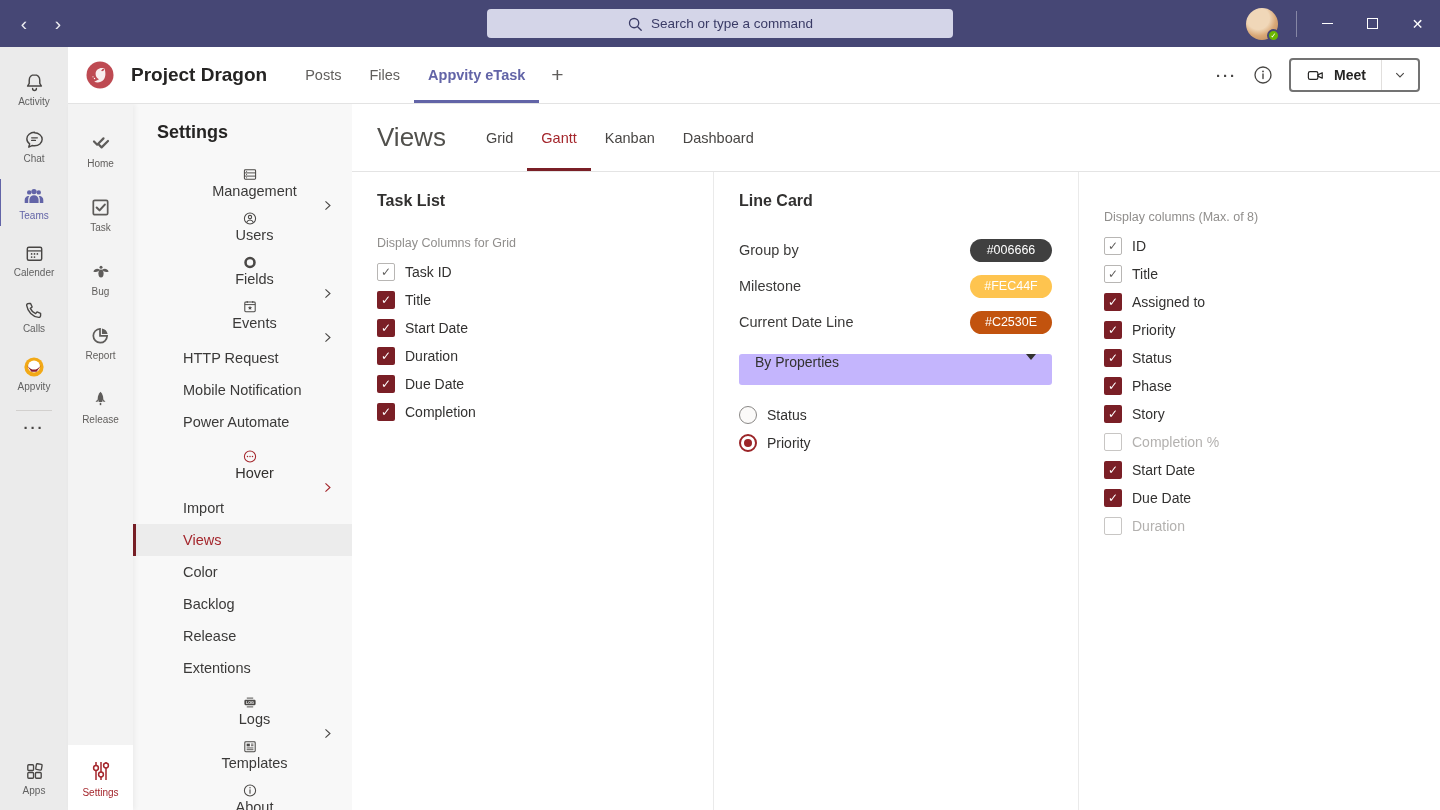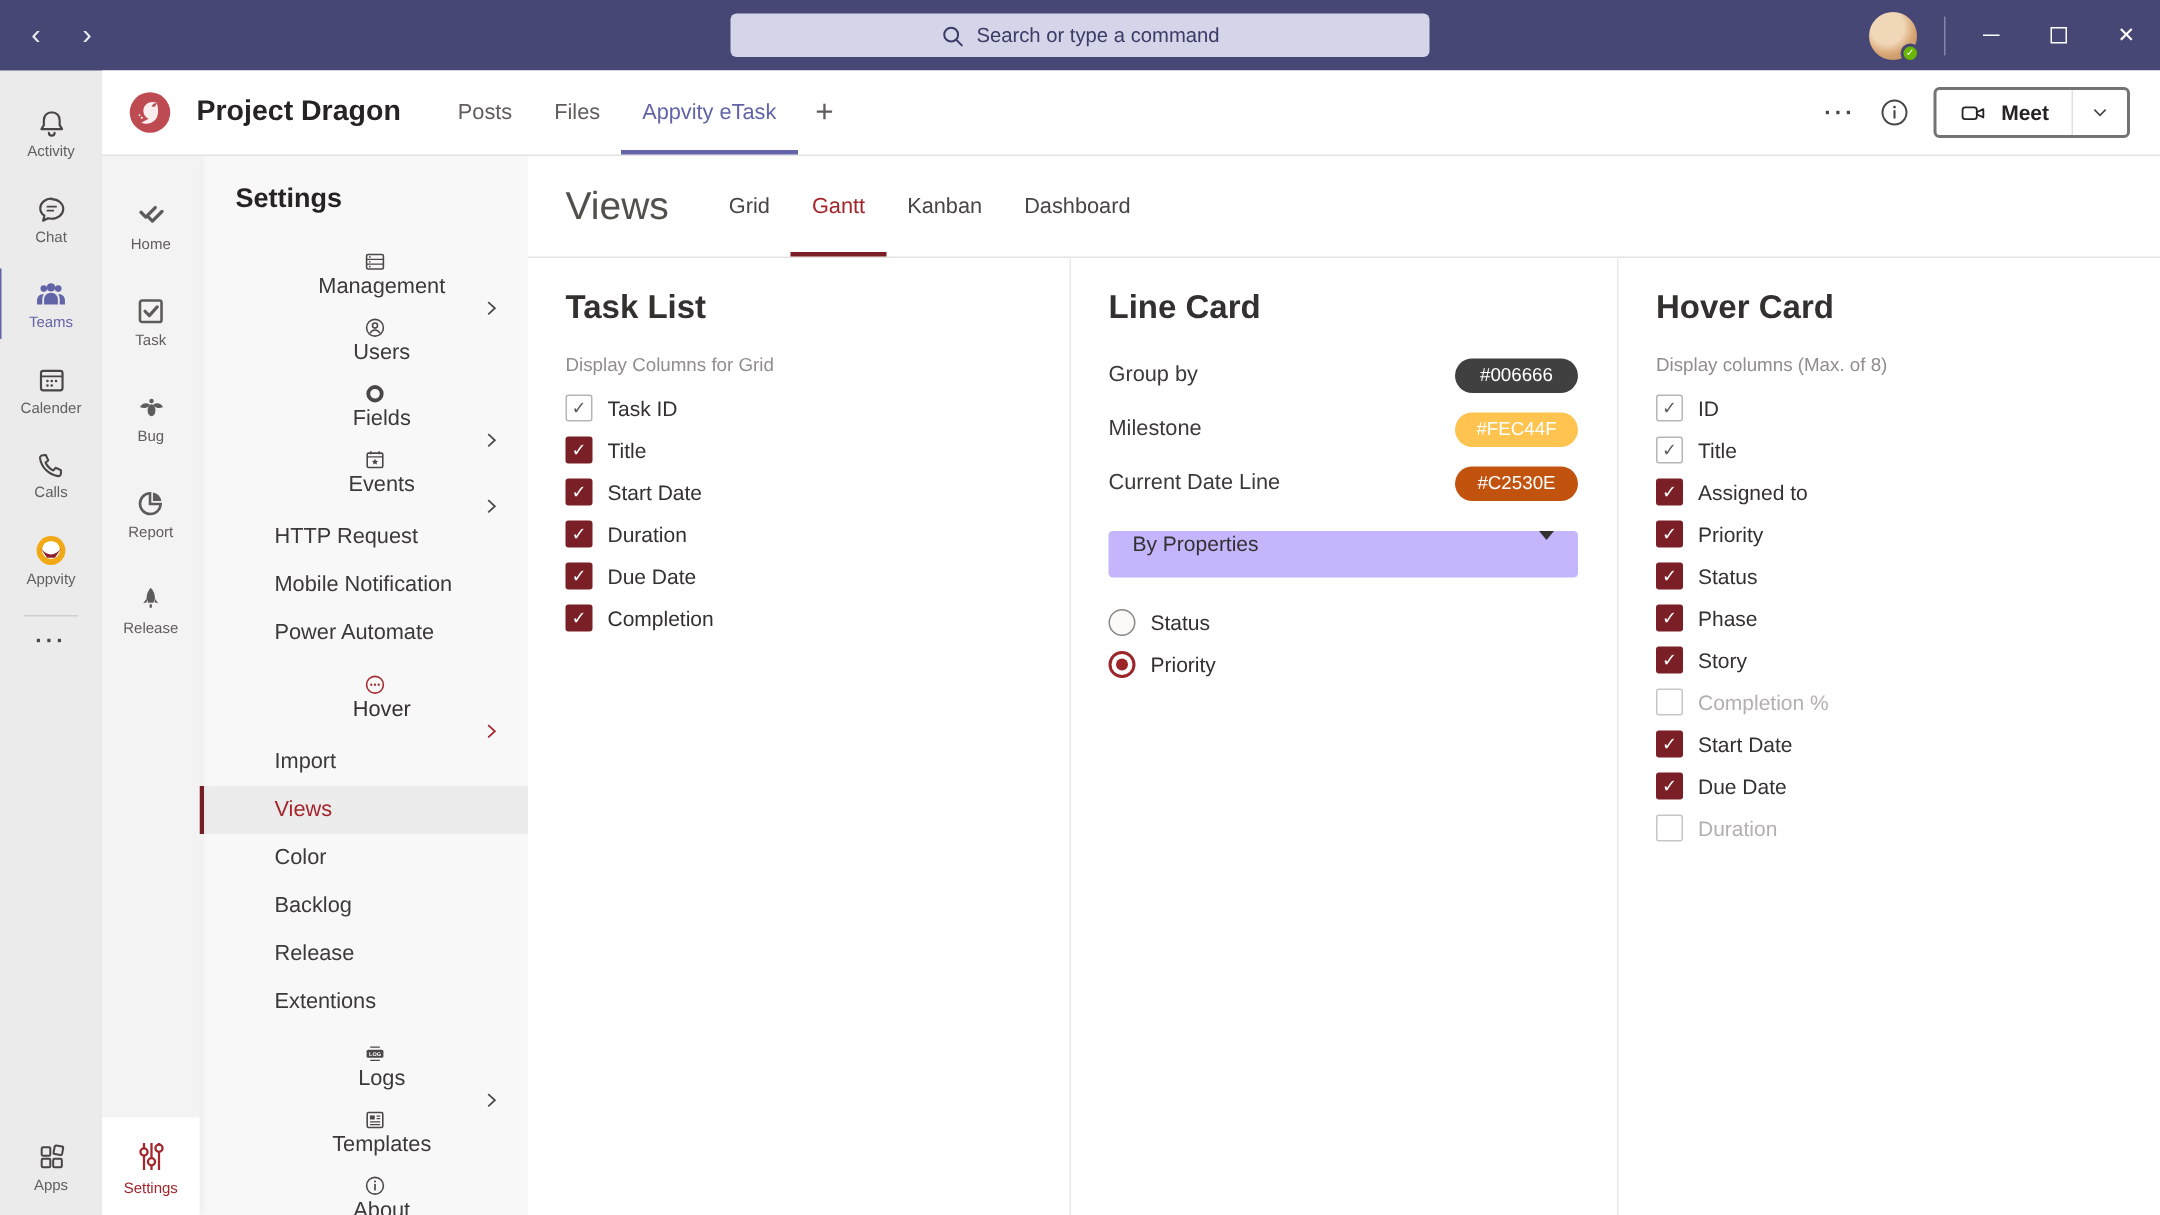--- a/index.html
+++ b/index.html
@@ -58,21 +58,21 @@
   
   .right-col { flex:1; display:flex; flex-direction:column; min-width:0; }
 
   
   .app-header { height:57px; background:#fff; border-bottom:1px solid #E3E3E3;
     display:flex; align-items:center; padding-left:17px; position:relative; z-index:3; }
   .team-title { font-size:19px; font-weight:bold; color:#252423; margin:0 24px 0 16px; }
   .hd-tabs { display:flex; align-items:center; height:100%; }
   .hd-tab { font-size:14.5px; color:#605E5C; padding:0 14px; height:100%;
     display:flex; align-items:center; border-bottom:3px solid transparent; padding-top:3px; }
-  .hd-tab.active { color:#6264A7; font-weight:normal; border-bottom-color:#6264A7; }
+  .hd-tab.active { color:#6264A7; font-weight:bold; border-bottom-color:#6264A7; }
   .hd-add { font-size:21px; color:#605E5C; padding:0 12px; }
   .hd-right { margin-left:auto; display:flex; align-items:center; gap:16px; padding-right:20px; }
   .hd-more { color:#484644; font-size:15px; letter-spacing:2px; font-weight:bold; }
   .meet-btn { display:flex; align-items:stretch; height:34px; border:2px solid #737373;
     border-radius:4px; background:#fff; overflow:hidden; }
   .meet-main { display:flex; align-items:center; gap:9px; padding:0 15px;
     font-size:14px; font-weight:bold; color:#252423; }
   .meet-drop { width:37px; display:flex; align-items:center; justify-content:center;
     border-left:1px solid #E1DFDD; }
 
@@ -101,21 +101,21 @@
     align-items:stretch; padding-left:25px; }
   .views-title { font-size:26px; color:#51504C; display:flex; align-items:center; margin-right:26px; }
   .vtab { font-size:14.5px; color:#484644; display:flex; align-items:center;
     padding:3px 14px 0 14px; border-bottom:3px solid transparent; }
   .vtab.active { color:#A4262C; border-bottom-color:#7A1F26; }
   .columns { flex:1; display:flex; min-height:0; }
   .col { padding:20px 0 0 25px; }
   .col1 { width:361px; flex-shrink:0; }
   .col2 { width:365px; flex-shrink:0; border-left:1px solid #EAEAEA; }
   .col3 { flex:1; border-left:1px solid #EAEAEA; }
-  .sec-title { font-size:22px; font-weight:bold; color:#323130; height:26px; }
+  .sec-title { font-size:16px; font-weight:bold; color:#323130; height:26px; }
   .sec-caption { font-size:12.5px; color:#908E8C; margin-top:18px; height:18px; }
 
   
   .cb-list { margin-top:4px; }
   .cb-row { display:flex; align-items:center; gap:10px; height:28px; }
   .cb { width:18px; height:18px; border-radius:2px; display:flex; align-items:center;
     justify-content:center; font-size:12px; flex-shrink:0; }
   .cb.state-checked { background:#7A1F26; color:#fff; }
   .cb.state-checked-gray { background:#fff; border:1px solid #B8B6B4; color:#605E5C; }
   .cb.state-unchecked { background:#fff; border:1px solid #C8C6C4; color:transparent; }
@@ -552,21 +552,20 @@
                 <span class="radio-lbl">Status</span>
               </div>
               <div class="radio-row">
                 <div class="radio on"></div>
                 <span class="radio-lbl">Priority</span>
               </div>
             </div>
           </div>
 
           <div class="col col3">
-            <div class="sec-title">Hover Card</div>
             <div class="sec-caption">Display columns (Max. of 8)</div>
             <div class="cb-list">
               <div class="cb-row">
                 <div class="cb state-checked-gray">✓</div>
                 <span class="cb-lbl">ID</span>
               </div>
               <div class="cb-row">
                 <div class="cb state-checked-gray">✓</div>
                 <span class="cb-lbl">Title</span>
               </div>

